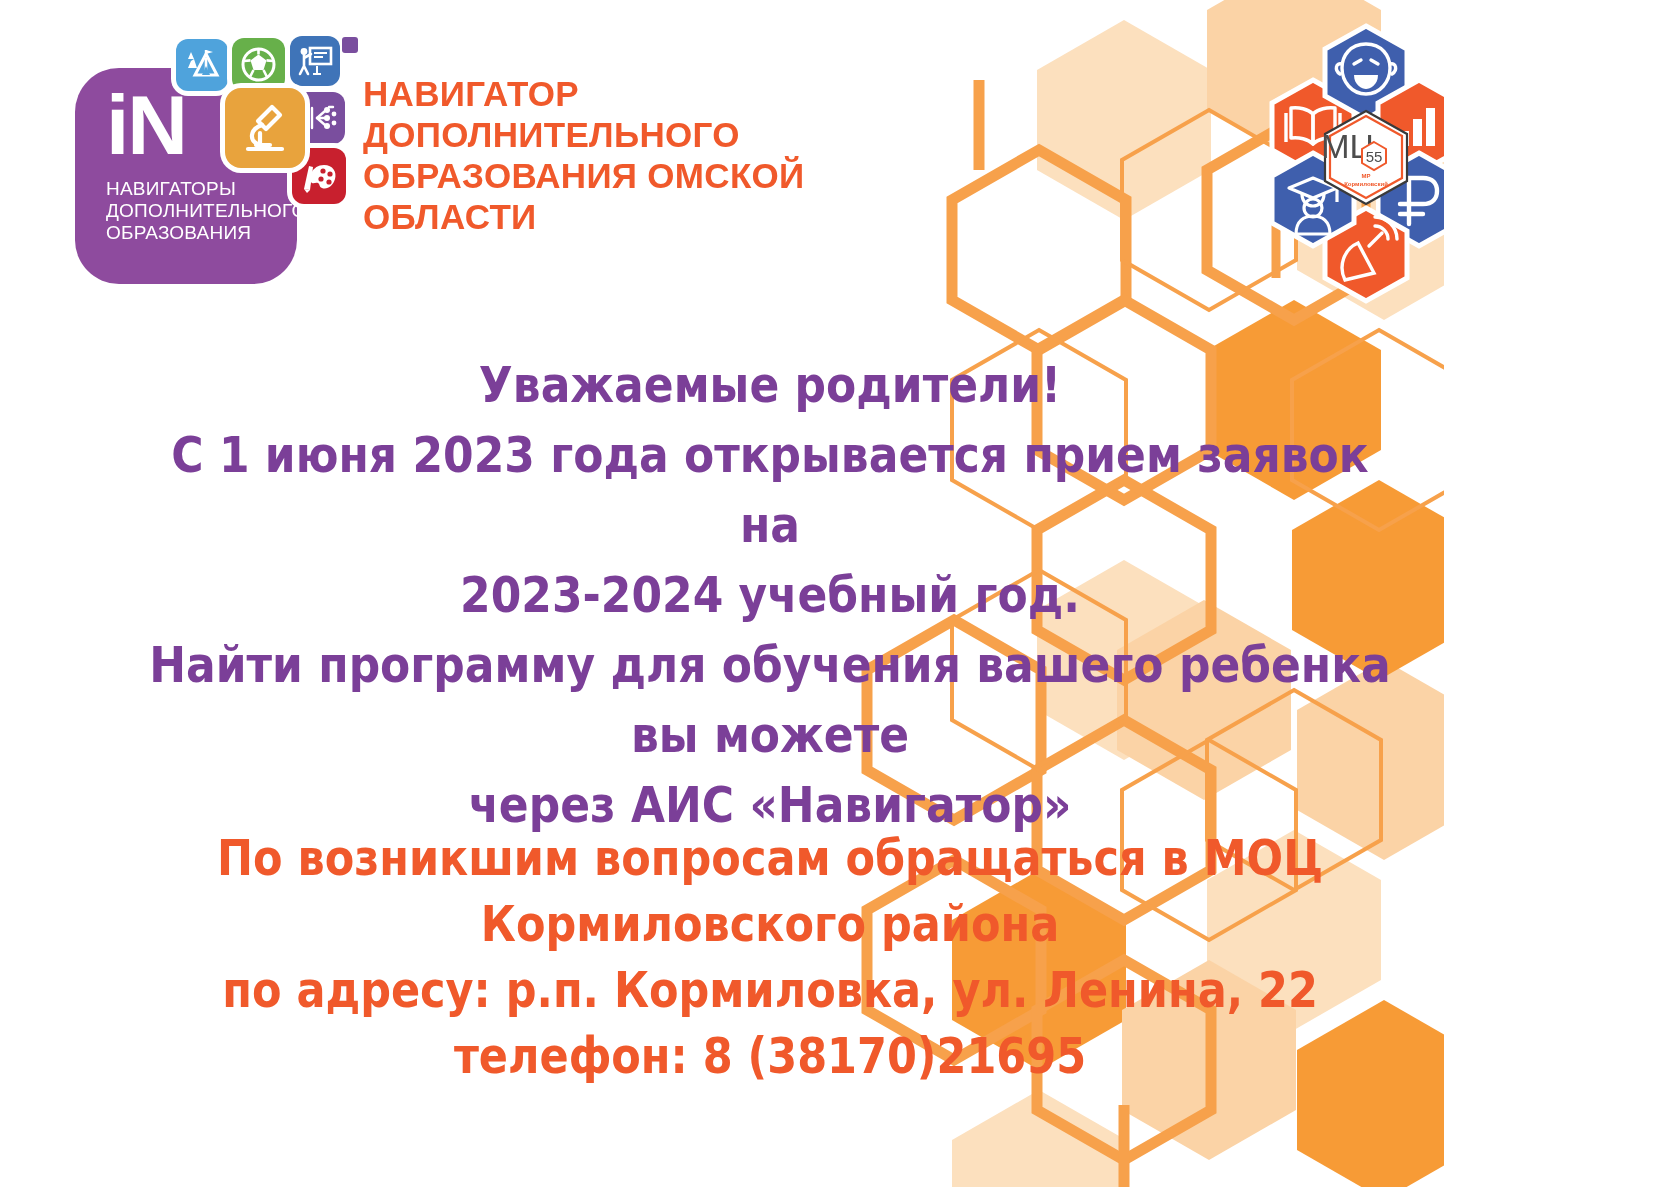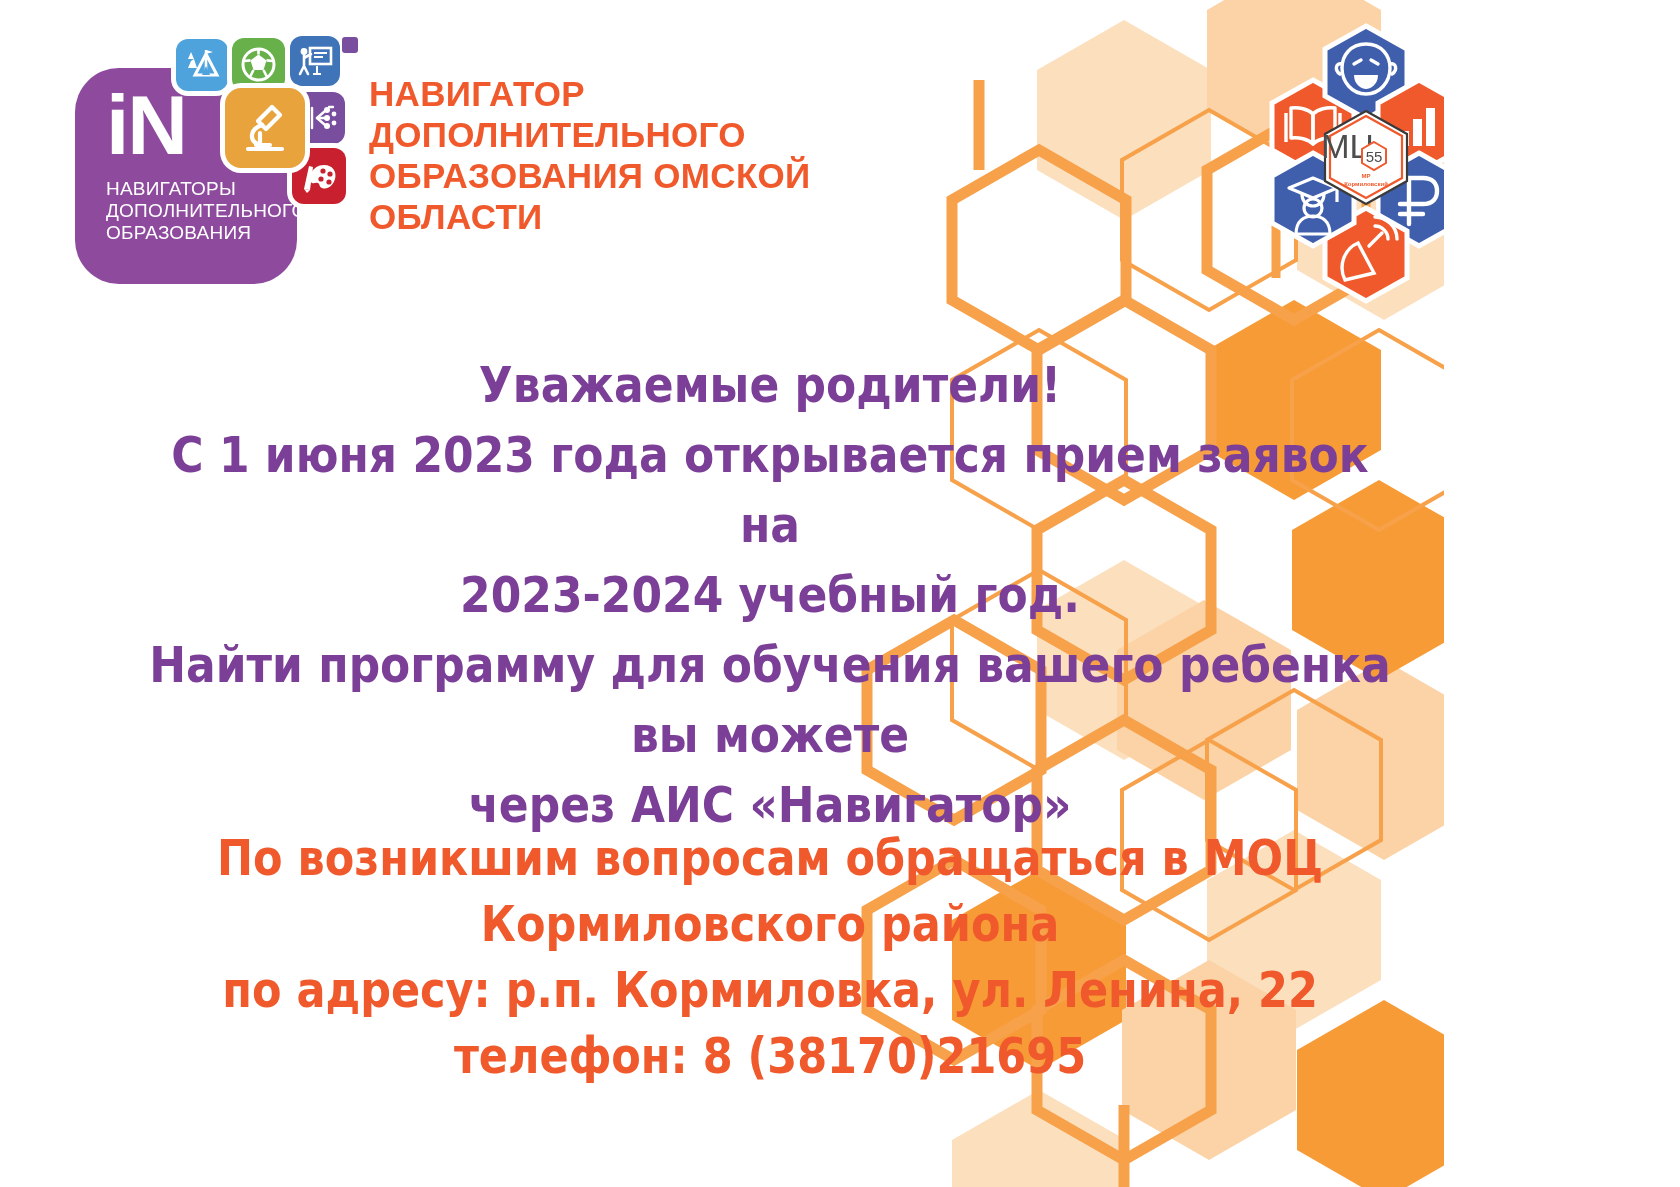--- a/index.html
+++ b/index.html
@@ -36,21 +36,21 @@
   .tile svg{display:block;}
   .tile-camp  {left:106px;top:9px;width:52px;height:52px;background:#4FA3DC;}
   .tile-ball  {left:162px;top:8px;width:53px;height:53px;background:#67B04A;}
   .tile-teach {left:220px;top:6px;width:50px;height:50px;background:#3F74B8;}
   .tile-tech  {left:225px;top:62px;width:50px;height:52px;background:#7A4E9E;}
   .tile-art   {left:222px;top:118px;width:54px;height:56px;background:#C8202E;}
   .tile-micro {left:155px;top:58px;width:80px;height:80px;background:#E8A33D;border-radius:16px;}
   .dot-sq{position:absolute;left:272px;top:7px;width:16px;height:16px;background:#7A4E9E;border-radius:3px;}
 
   #brand-text{
-    margin-left:19px;margin-top:43px;
+    margin-left:13px;margin-top:43px;
     color:#F0592B;font-weight:bold;font-size:35px;line-height:41px;
     letter-spacing:0.3px;font-family:"Liberation Sans",sans-serif;
     white-space:pre-line;
   }
 
   
   #hexflower{position:absolute;left:1216px;top:18px;width:300px;height:290px;}
 
   
   #message{

